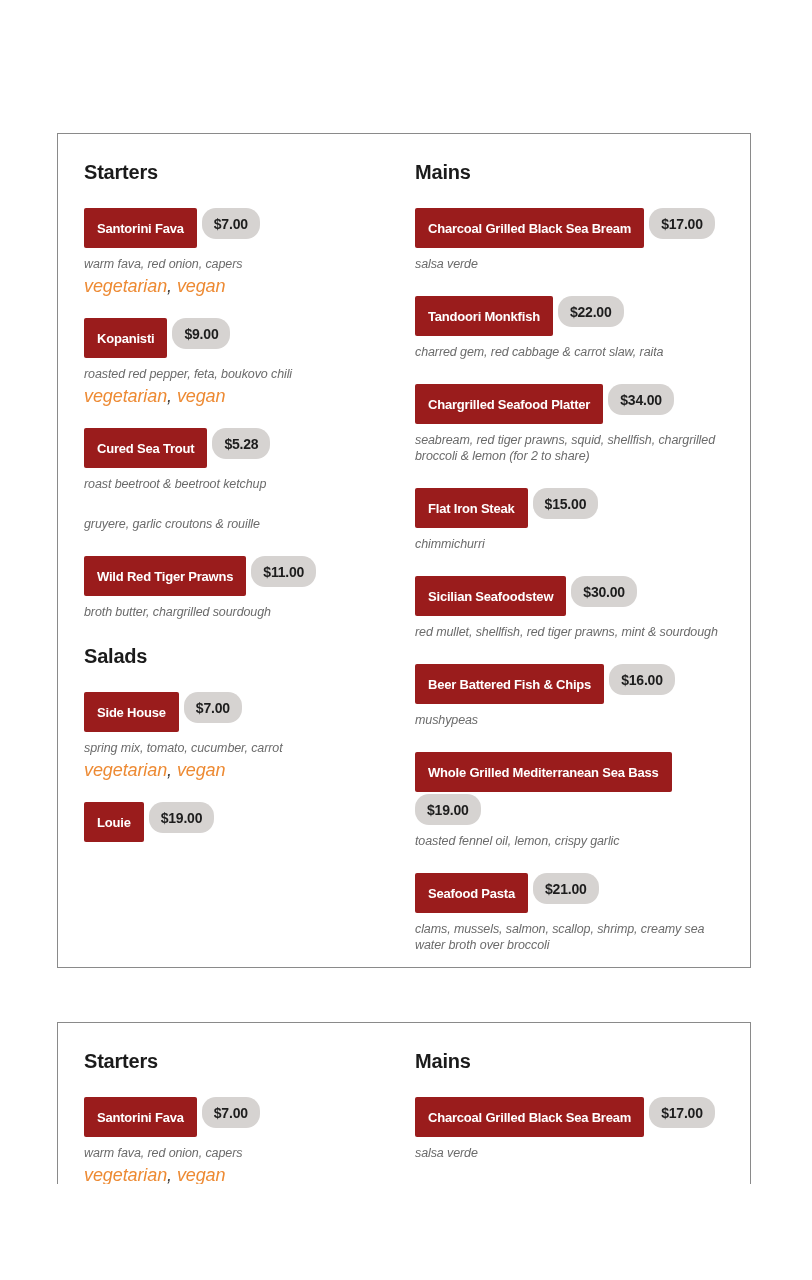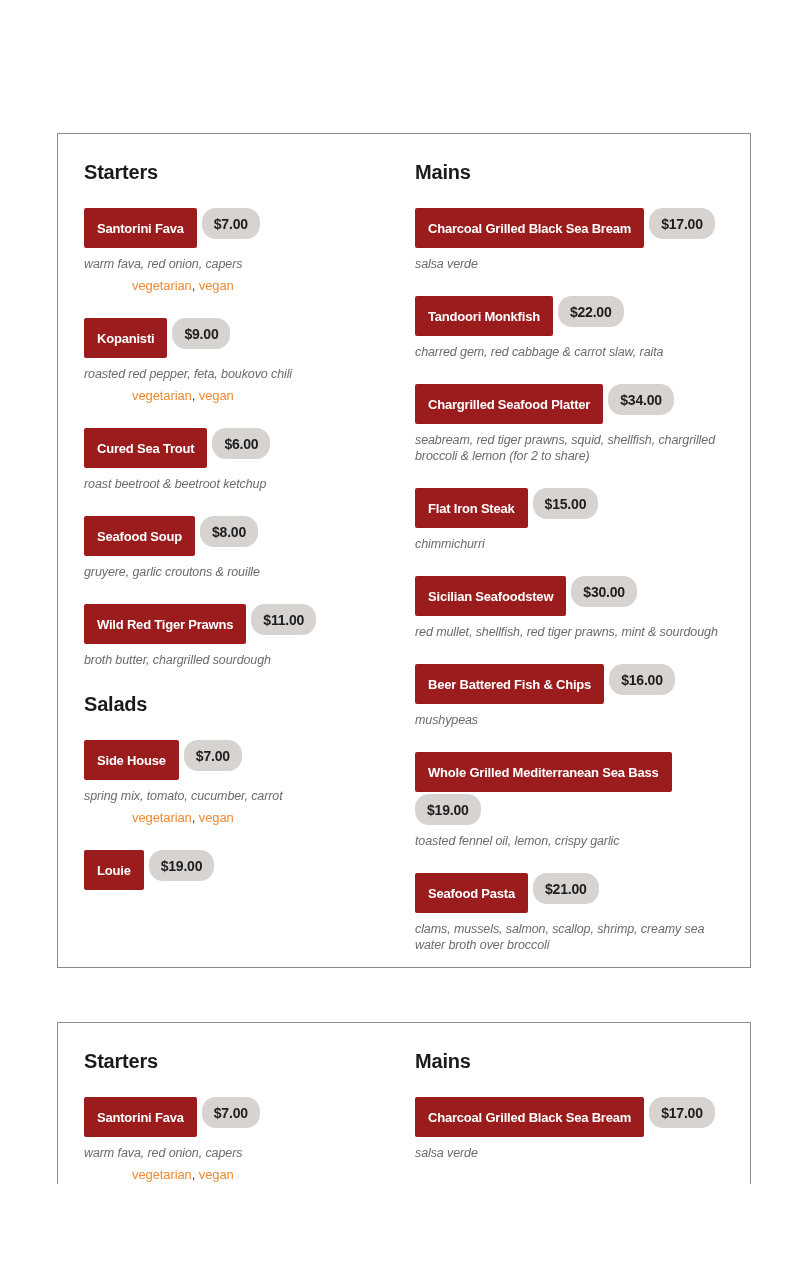--- a/index.html
+++ b/index.html
@@ -75,25 +75,25 @@
   .item-desc {
     margin-top: 8px;
     font-style: italic;
     font-size: 12.5px;
     line-height: 16px;
     letter-spacing: -0.1px;
     color: var(--desc);
   }
   .item-tags {
     margin-top: 6px;
-    font-size: 13px;
+    font-style: italic;
+    font-size: 18px;
     line-height: 16px;
     letter-spacing: -0.1px;
     color: #3C3C3C;
-    margin-left: 48px;
   }
   .tag { color: var(--orange); cursor: pointer; }
 </style>
 </head>
 <body>
 
 <div class="card full">
   <div class="columns">
       <div class="menu-column">
         <section class="menu-section">
@@ -110,29 +110,25 @@
             <div class="chips-row">
               <span class="dish-chip">Kopanisti</span>
               <span class="price-chip">$9.00</span>
             </div>
             <div class="item-desc">roasted red pepper, feta, boukovo chili</div>
             <div class="item-tags"><span class="tag">vegetarian</span><span class="tag-sep">, </span><span class="tag">vegan</span></div>
           </div>
           <div class="menu-item">
             <div class="chips-row">
               <span class="dish-chip">Cured Sea Trout</span>
-              <span class="price-chip">$6.00</span>
+              <span class="price-chip">$5.28</span>
             </div>
             <div class="item-desc">roast beetroot &amp; beetroot ketchup</div>
           </div>
           <div class="menu-item">
-            <div class="chips-row">
-              <span class="dish-chip">Seafood Soup</span>
-              <span class="price-chip">$8.00</span>
-            </div>
             <div class="item-desc">gruyere, garlic croutons &amp; rouille</div>
           </div>
           <div class="menu-item">
             <div class="chips-row">
               <span class="dish-chip">Wild Red Tiger Prawns</span>
               <span class="price-chip">$11.00</span>
             </div>
             <div class="item-desc">broth butter, chargrilled sourdough</div>
           </div>
         </section>

